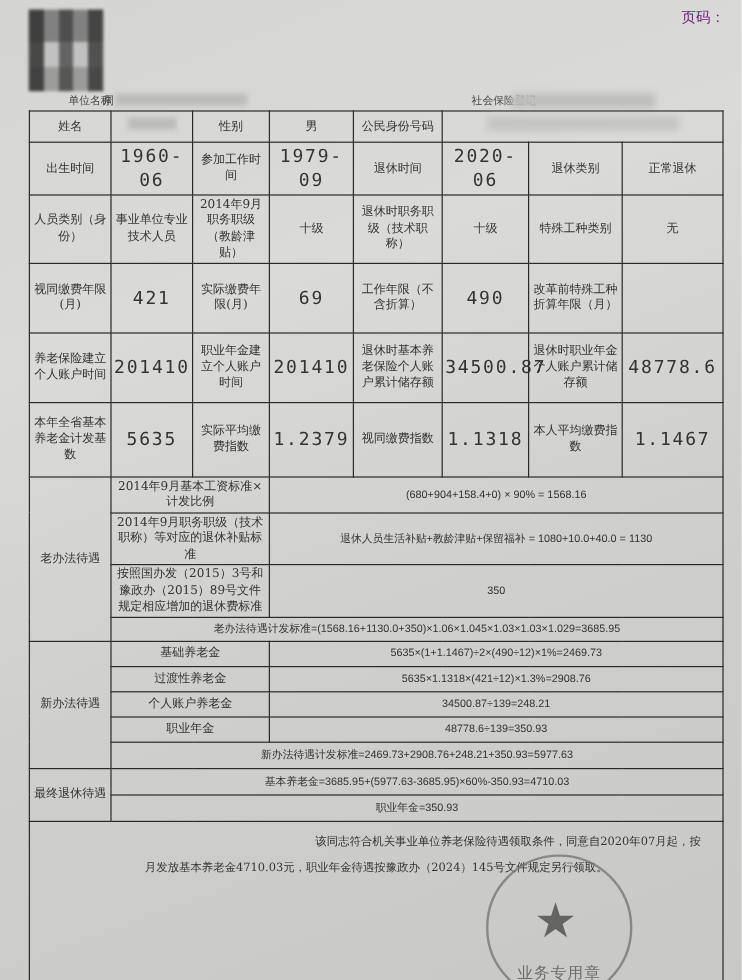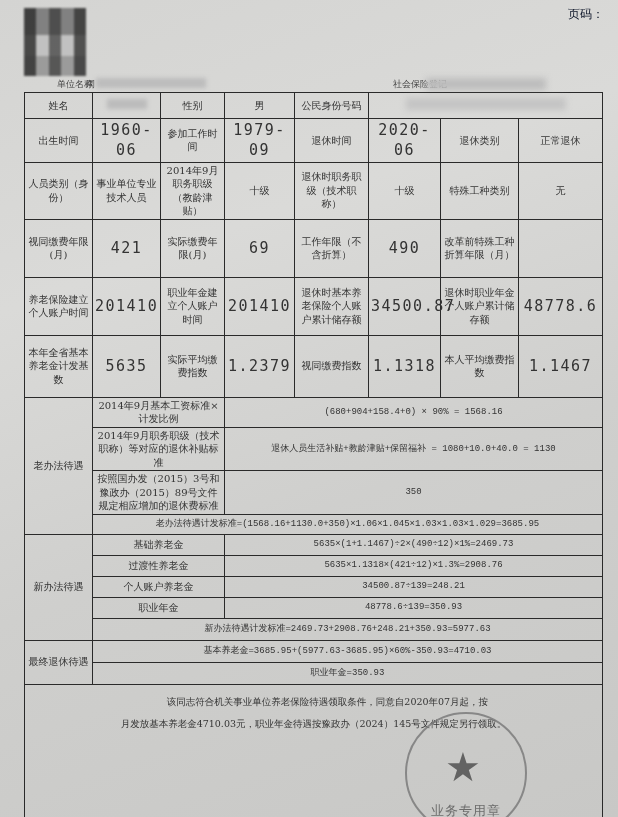--- a/index.html
+++ b/index.html
@@ -16,21 +16,21 @@
     .qr {
       position: absolute; left: 24px; top: 8px; width: 62px; height: 68px;
       background:
         linear-gradient(90deg, #222 0 20%, transparent 20% 40%, #555 40% 60%, transparent 60% 80%, #333 80%),
         linear-gradient(0deg, #888 0 30%, #bbb 30% 60%, #666 60%);
       background-blend-mode: multiply;
       filter: blur(1.2px);
       opacity: .75;
     }
     .page-no {
-      position: absolute; right: 14px; top: 6px; font-size: 12px; color: #0f172a;
+      position: absolute; right: 14px; top: 6px; font-size: 12px; color: #701a75;
     }
     .title {
       position: absolute; left: 110px; top: 30px; font-size: 21px; letter-spacing: 1px; color: #2a2a2a;
     }
     .meta-row {
       position: absolute; top: 78px; left: 26px; right: 20px; font-size: 9px; color: #444;
     }
     .meta-row .unit-label { position: absolute; left: 0; margin-left: 31px; }
     .meta-row .unit-val { position: absolute; left: 70px; width: 110px; height: 10px; background: #bcbcbc; filter: blur(2px); }
     .meta-row .ssn-label { position: absolute; left: 335px; margin-left: 32px; }
@@ -44,21 +44,21 @@
     table.main td {
       border: 1.2px solid #2a2a2a;
       text-align: center; vertical-align: middle;
       padding: 1px 2px; line-height: 1.35;
       color: #333;
     }
     .num { letter-spacing: 1.5px; font-family: "DejaVu Sans Mono", "Liberation Mono", monospace; font-size: 15px; }
     .blur { display: inline-block; width: 40px; height: 10px; background: #bbb; filter: blur(2px); }
     .blur-wide { display: inline-block; width: 160px; height: 12px; background: #c4c4c4; filter: blur(3px); }
     td.left { text-align: left; }
-    .formula { font-family: Liberation Mono, monospace; font-size: 9px; }
+    .formula { font-family: Liberation Sans, sans-serif; font-size: 9px; }
 
     .stamp {
       position: absolute; left: 405px; top: 712px; width: 118px; height: 118px;
       border: 2.5px solid #777; border-radius: 50%;
       color: #555; opacity: .8;
     }
     .stamp .star { position: absolute; left: 38px; top: 30px; font-size: 40px; color: #4a4a4a; }
     .stamp .arc { position: absolute; top: 10px; left: 0; width: 100%; text-align: center; font-size: 15px; letter-spacing: 2px; }
     .stamp .bottom { position: absolute; bottom: 12px; left: 0; width: 100%; text-align: center; font-size: 13px; letter-spacing: 1px; }
   </style>
@@ -189,21 +189,21 @@
     <tr style="height:22px">
       <td rowspan="2">最终退休待遇</td>
       <td colspan="7" class="formula">基本养老金=3685.95+(5977.63-3685.95)×60%-350.93=4710.03</td>
     </tr>
     <tr style="height:22px">
       <td colspan="7" class="formula">职业年金=350.93</td>
     </tr>
 
     <tr style="height:165px">
       <td colspan="8" class="left" style="vertical-align:top; padding:6px 18px; font-size:9.5px; line-height:2.4;">
-        <div style="text-indent:28px;">该同志符合机关事业单位养老保险待遇领取条件，同意自2020年07月起，按</div>
+        <div style="text-indent:28px;text-align:right;">该同志符合机关事业单位养老保险待遇领取条件，同意自2020年07月起，按</div>
         <div>月发放基本养老金4710.03元，职业年金待遇按豫政办（2024）145号文件规定另行领取。</div>
       </td>
     </tr>
   </tbody>
     </table>
 
   <div class="stamp">
     <div class="star">★</div>
     <div class="bottom">业务专用章</div>
   </div>

